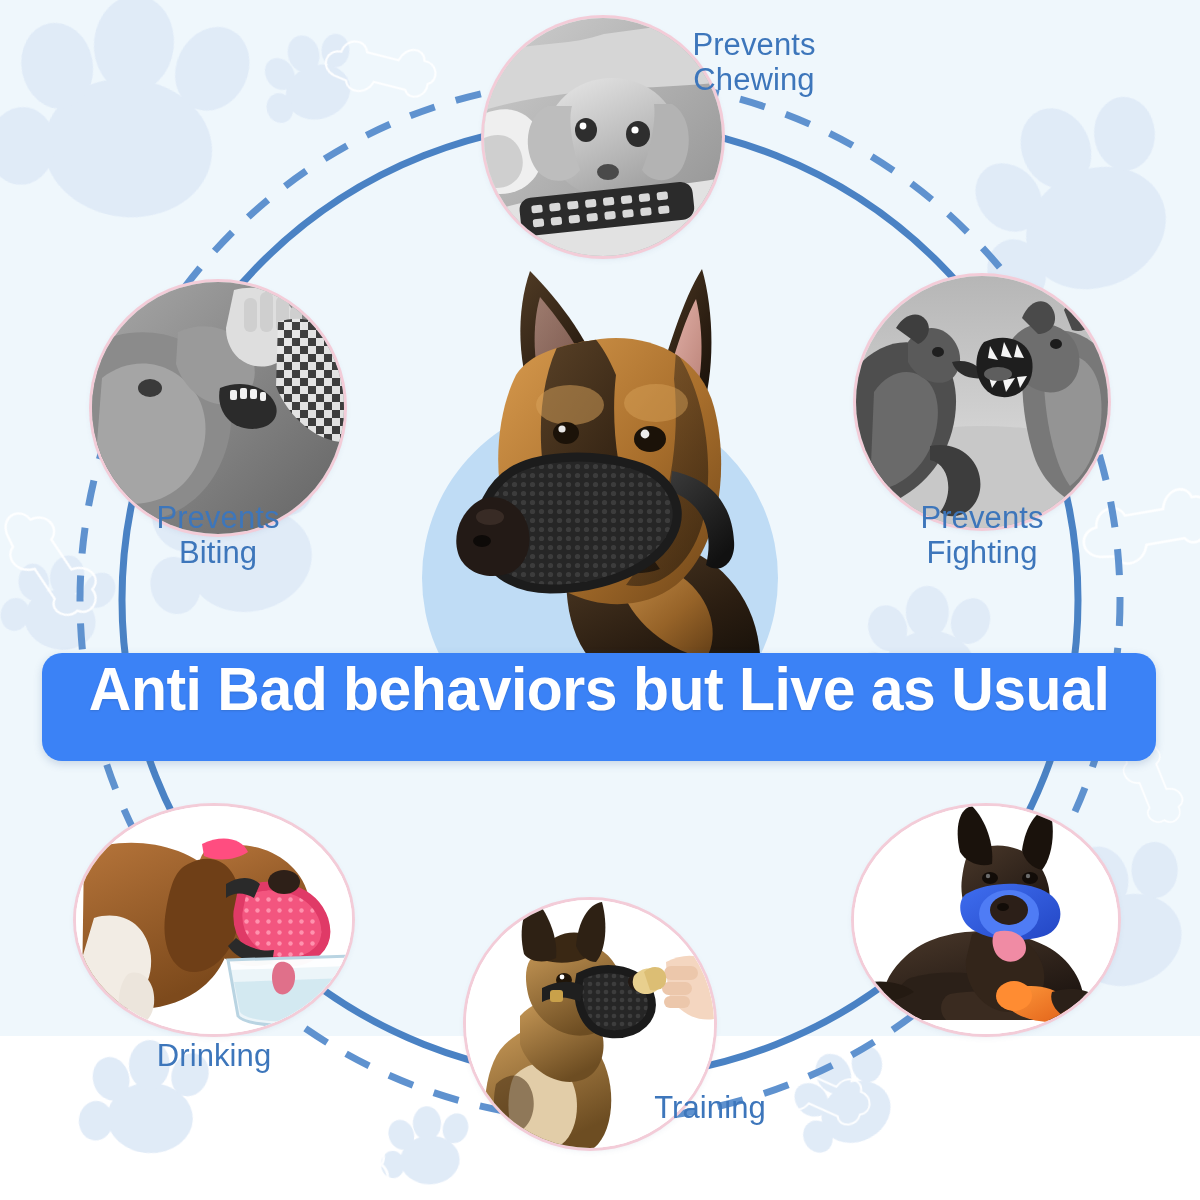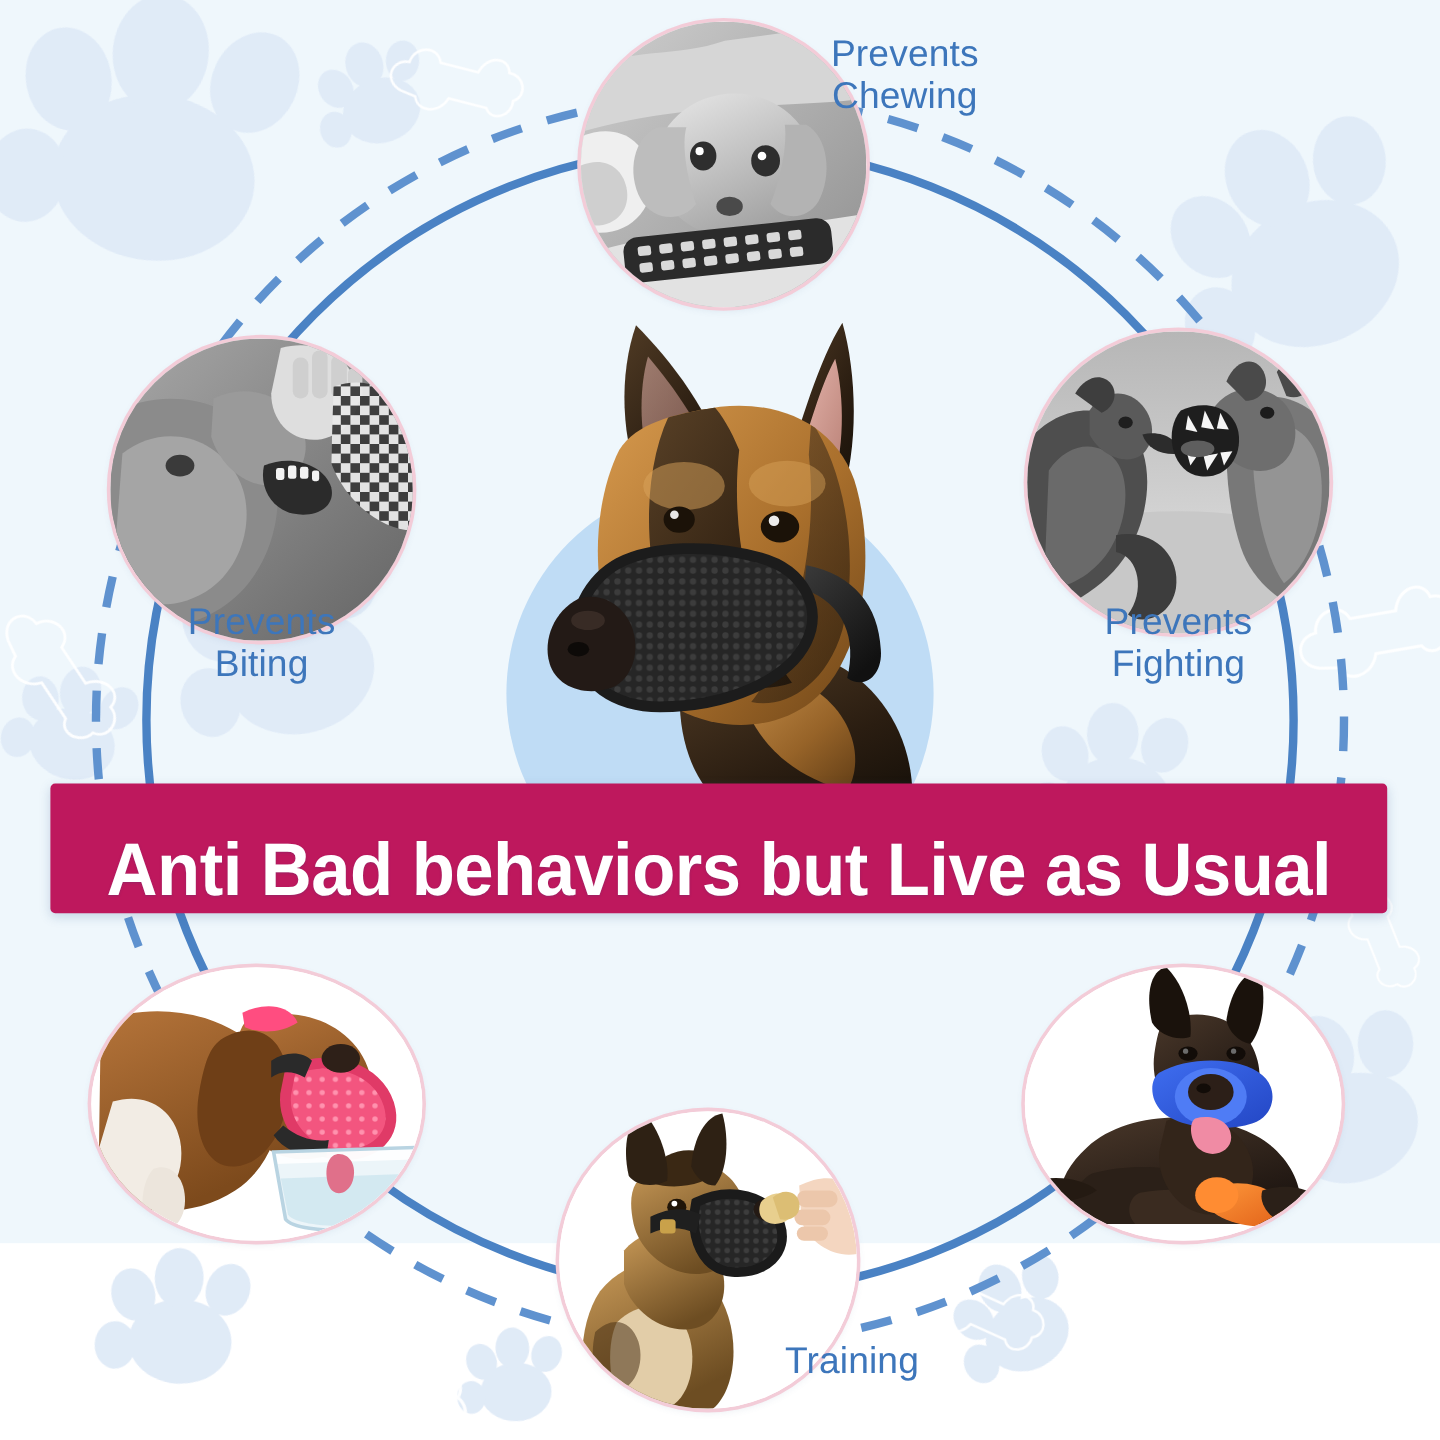--- a/index.html
+++ b/index.html
@@ -89,40 +89,40 @@
   #node-biting .caption  { left: -14px; top: 218px; }
 
   #node-fighting  { left: 856px;  top: 276px; }
   #node-fighting .photo  { width: 252px; height: 252px; }
   #node-fighting .caption{ left: -14px; top: 224px; }
 
   #node-drinking  { left: 76px;   top: 806px; }
   #node-drinking .photo  { width: 276px; height: 228px; border-radius: 50%; }
   #node-drinking .caption{ left: -2px; top: 232px; }
 
-  #node-training  { left: 466px;  top: 926px; }
+  #node-training  { left: 466px;  top: 900px; }
   #node-training .photo  { width: 248px; height: 248px; }
   #node-training .caption{ left: 104px; top: 190px; }
 
   #node-playing   { left: 854px;  top: 806px; }
   #node-playing .photo   { width: 264px; height: 228px; border-radius: 50%; }
   #node-playing .caption { left: 0px;  top: 232px; }
 
   
   .banner {
     position: absolute;
     left: 42px;
     top: 653px;
     width: 1114px;
     height: 108px;
-    border-radius: 4px;
-    background: #be185d;
+    border-radius: 20px;
+    background: #3b82f6;
     box-shadow: 0 3px 9px rgba(60,95,150,0.22);
     display: flex;
-    align-items: flex-end;
+    align-items: flex-start;
     justify-content: center;
     z-index: 30;
   }
 
   .banner-text {
     color: #ffffff;
     font-family: "Liberation Sans Narrow", "Liberation Sans", sans-serif;
     font-size: 62px;
     font-weight: bold;
     letter-spacing: -0.5px;
@@ -490,20 +490,21 @@
           <path d="M152,154 L276,150 L268,208 C262,222 172,224 162,210 Z" fill="#e7f2f7" opacity="0.78"></path>
           <path d="M158,176 L272,172 L266,206 C260,218 172,220 164,206 Z" fill="#cfe6f0" opacity="0.85"></path>
           <path d="M152,154 L276,150 L275,160 L153,164 Z" fill="#ffffff" opacity="0.9"></path>
           <path d="M152,154 L276,150 L268,208 C262,222 172,224 162,210 Z" fill="none" stroke="#b9d4e2" stroke-width="3"></path>
         </g>
 
         <path d="M204,156 C214,154 222,164 218,178 C214,190 202,192 198,182
                  C194,172 196,158 204,156 Z" fill="#e0708a"></path>
       </svg>
     </div>
+    <div class="caption">Drinking</div>
   </div>
 
   <div class="node" id="node-training">
     <div class="photo">
       <svg viewBox="0 0 248 248" width="248" height="248">
         <defs>
           <linearGradient id="gsdT" x1="0" y1="0" x2="0.5" y2="1">
             <stop offset="0%" stop-color="#c99a58"></stop>
               <stop offset="100%" stop-color="#6d4d22"></stop>
           </linearGradient>

